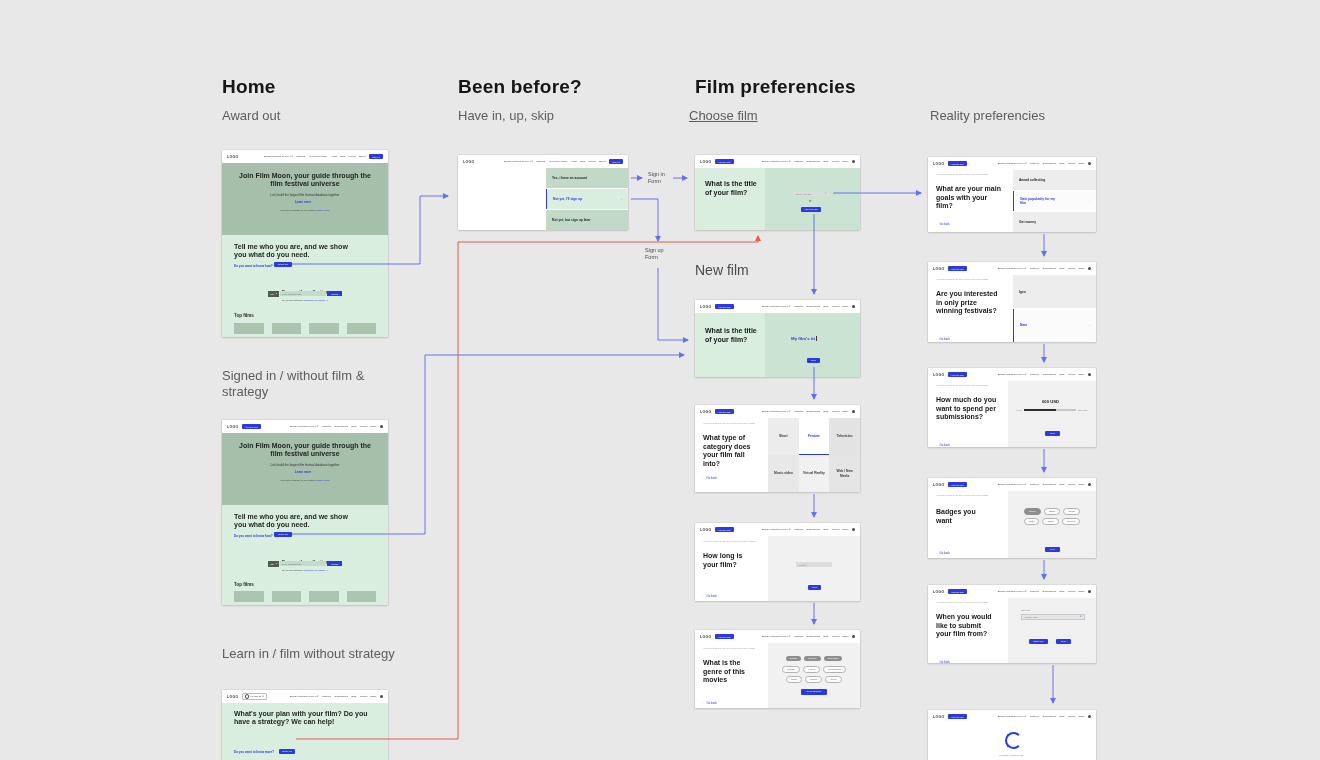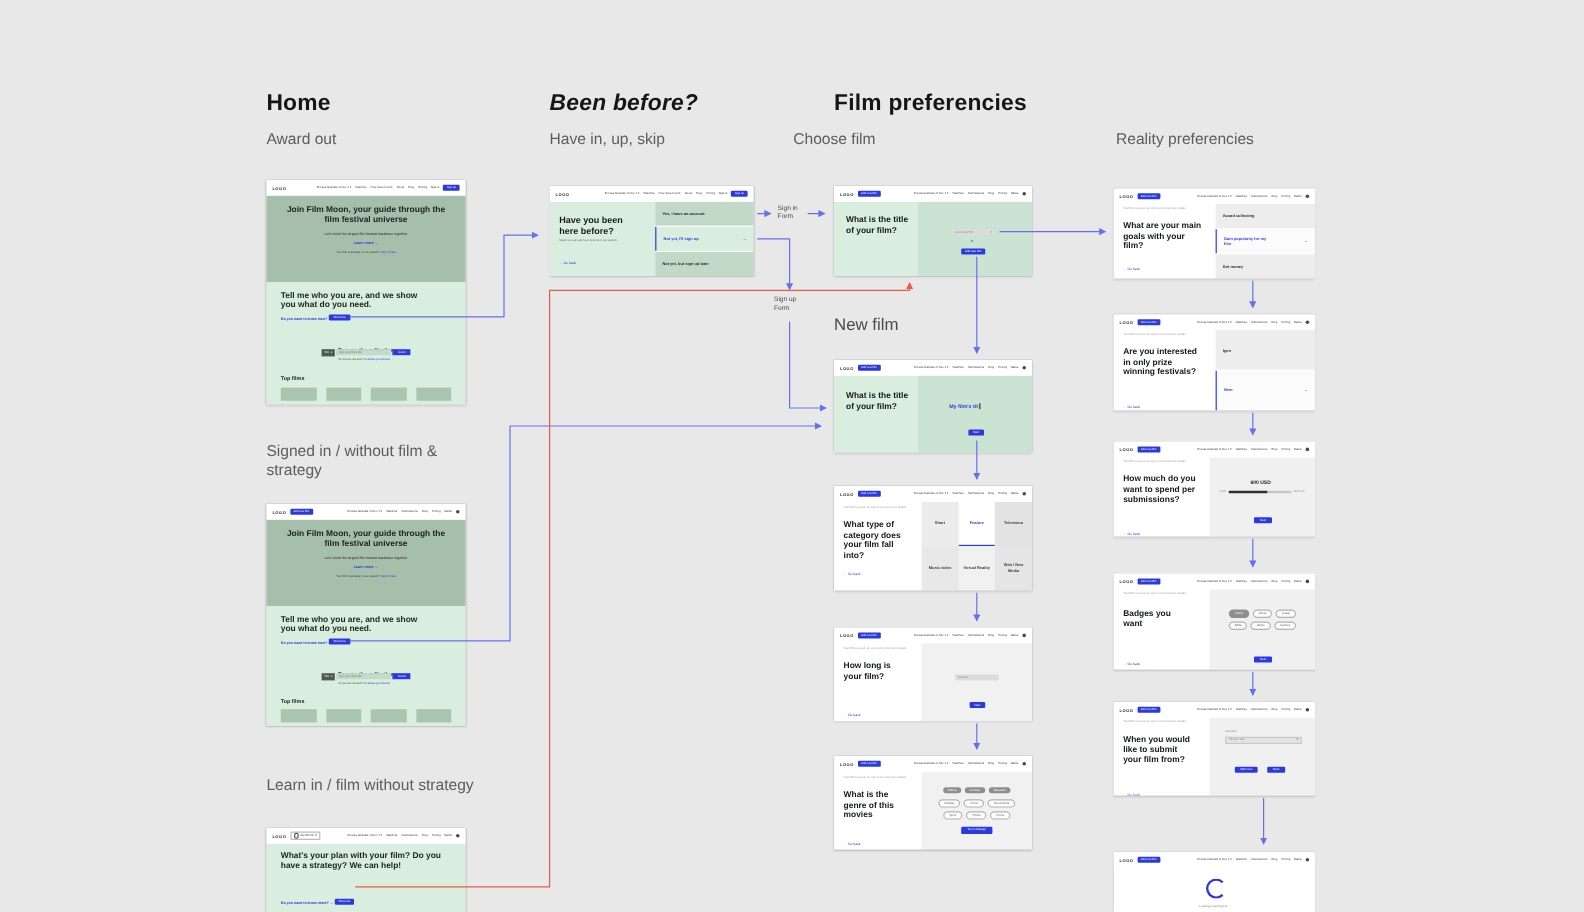--- a/index.html
+++ b/index.html
@@ -89,25 +89,25 @@
   svg.arrows{position:absolute;left:0;top:0;z-index:5;pointer-events:none;}
 </style>
 </head>
 <body>
 
 <div class="col-title" style="left:222px;top:76px;">Home</div>
 <div class="col-sub" style="left:222px;top:108px;">Award out</div>
 <div class="col-sub" style="left:222px;top:368px;width:172px;line-height:16px;">Signed in / without film &amp; strategy</div>
 <div class="col-sub" style="left:222px;top:646px;width:280px;">Learn in / film without strategy</div>
 
-<div class="col-title" style="left:458px;top:76px;font-style:italic;">Been before?</div>
+<div class="col-title" style="left:458px;top:76px;">Been before?</div>
 <div class="col-sub" style="left:458px;top:108px;">Have in, up, skip</div>
 
 <div class="col-title" style="left:695px;top:76px;">Film preferencies</div>
-<div class="col-sub" style="left:661px;top:108px;">Choose film</div>
+<div class="col-sub" style="left:689px;top:108px;text-decoration:underline;">Choose film</div>
 <div class="section-label" style="left:695px;top:262px;">New film</div>
 
 <div class="col-sub" style="left:930px;top:108px;">Reality preferencies</div>
 
 <div class="flow-label" style="left:648px;top:171px;">Sign in
 Form</div>
 <div class="flow-label" style="left:645px;top:247px;">Sign up
 Form</div>
 
 <div class="thumb" style="left:222px;top:150px;width:166px;height:187px;">
@@ -229,25 +229,20 @@
     <span class="navs">
         <span>Browse festivals of Nov 1 ▾</span>
         <span>Watches</span>
         <span>How does it work</span>
         <span>About</span>
         <span>Blog</span>
         <span>Pricing</span>
       </span>
     <span class="hlink">Sign in</span>
     <span class="hbtn">Sign up</span>
-  </div>
-  <div class="panelL" style="width:88px;background:var(--light-green,#d9eede);">
-    <div class="q" style="left:8px;top:11px;width:62px;font-size:7.5px;">Have you been here before?</div>
-    <div class="crumb" style="left:8px;top:32px;width:52px;color:#5b6b5d;">Maybe you already have projects in our system.</div>
-    <div class="back" style="left:8px;top:49px;">← Go back</div>
   </div>
   <div class="optcol" style="left:88px;right:0;top:13px;bottom:0;">
     <div class="opt gopt">Yes, i have an account</div>
     <div class="opt gopt sel">
         <span>Not yet, I'll sign up</span>
         <span>→</span>
       </div>
     <div class="opt gopt">Not yet, but sign up later</div>
   </div>
 </div>

